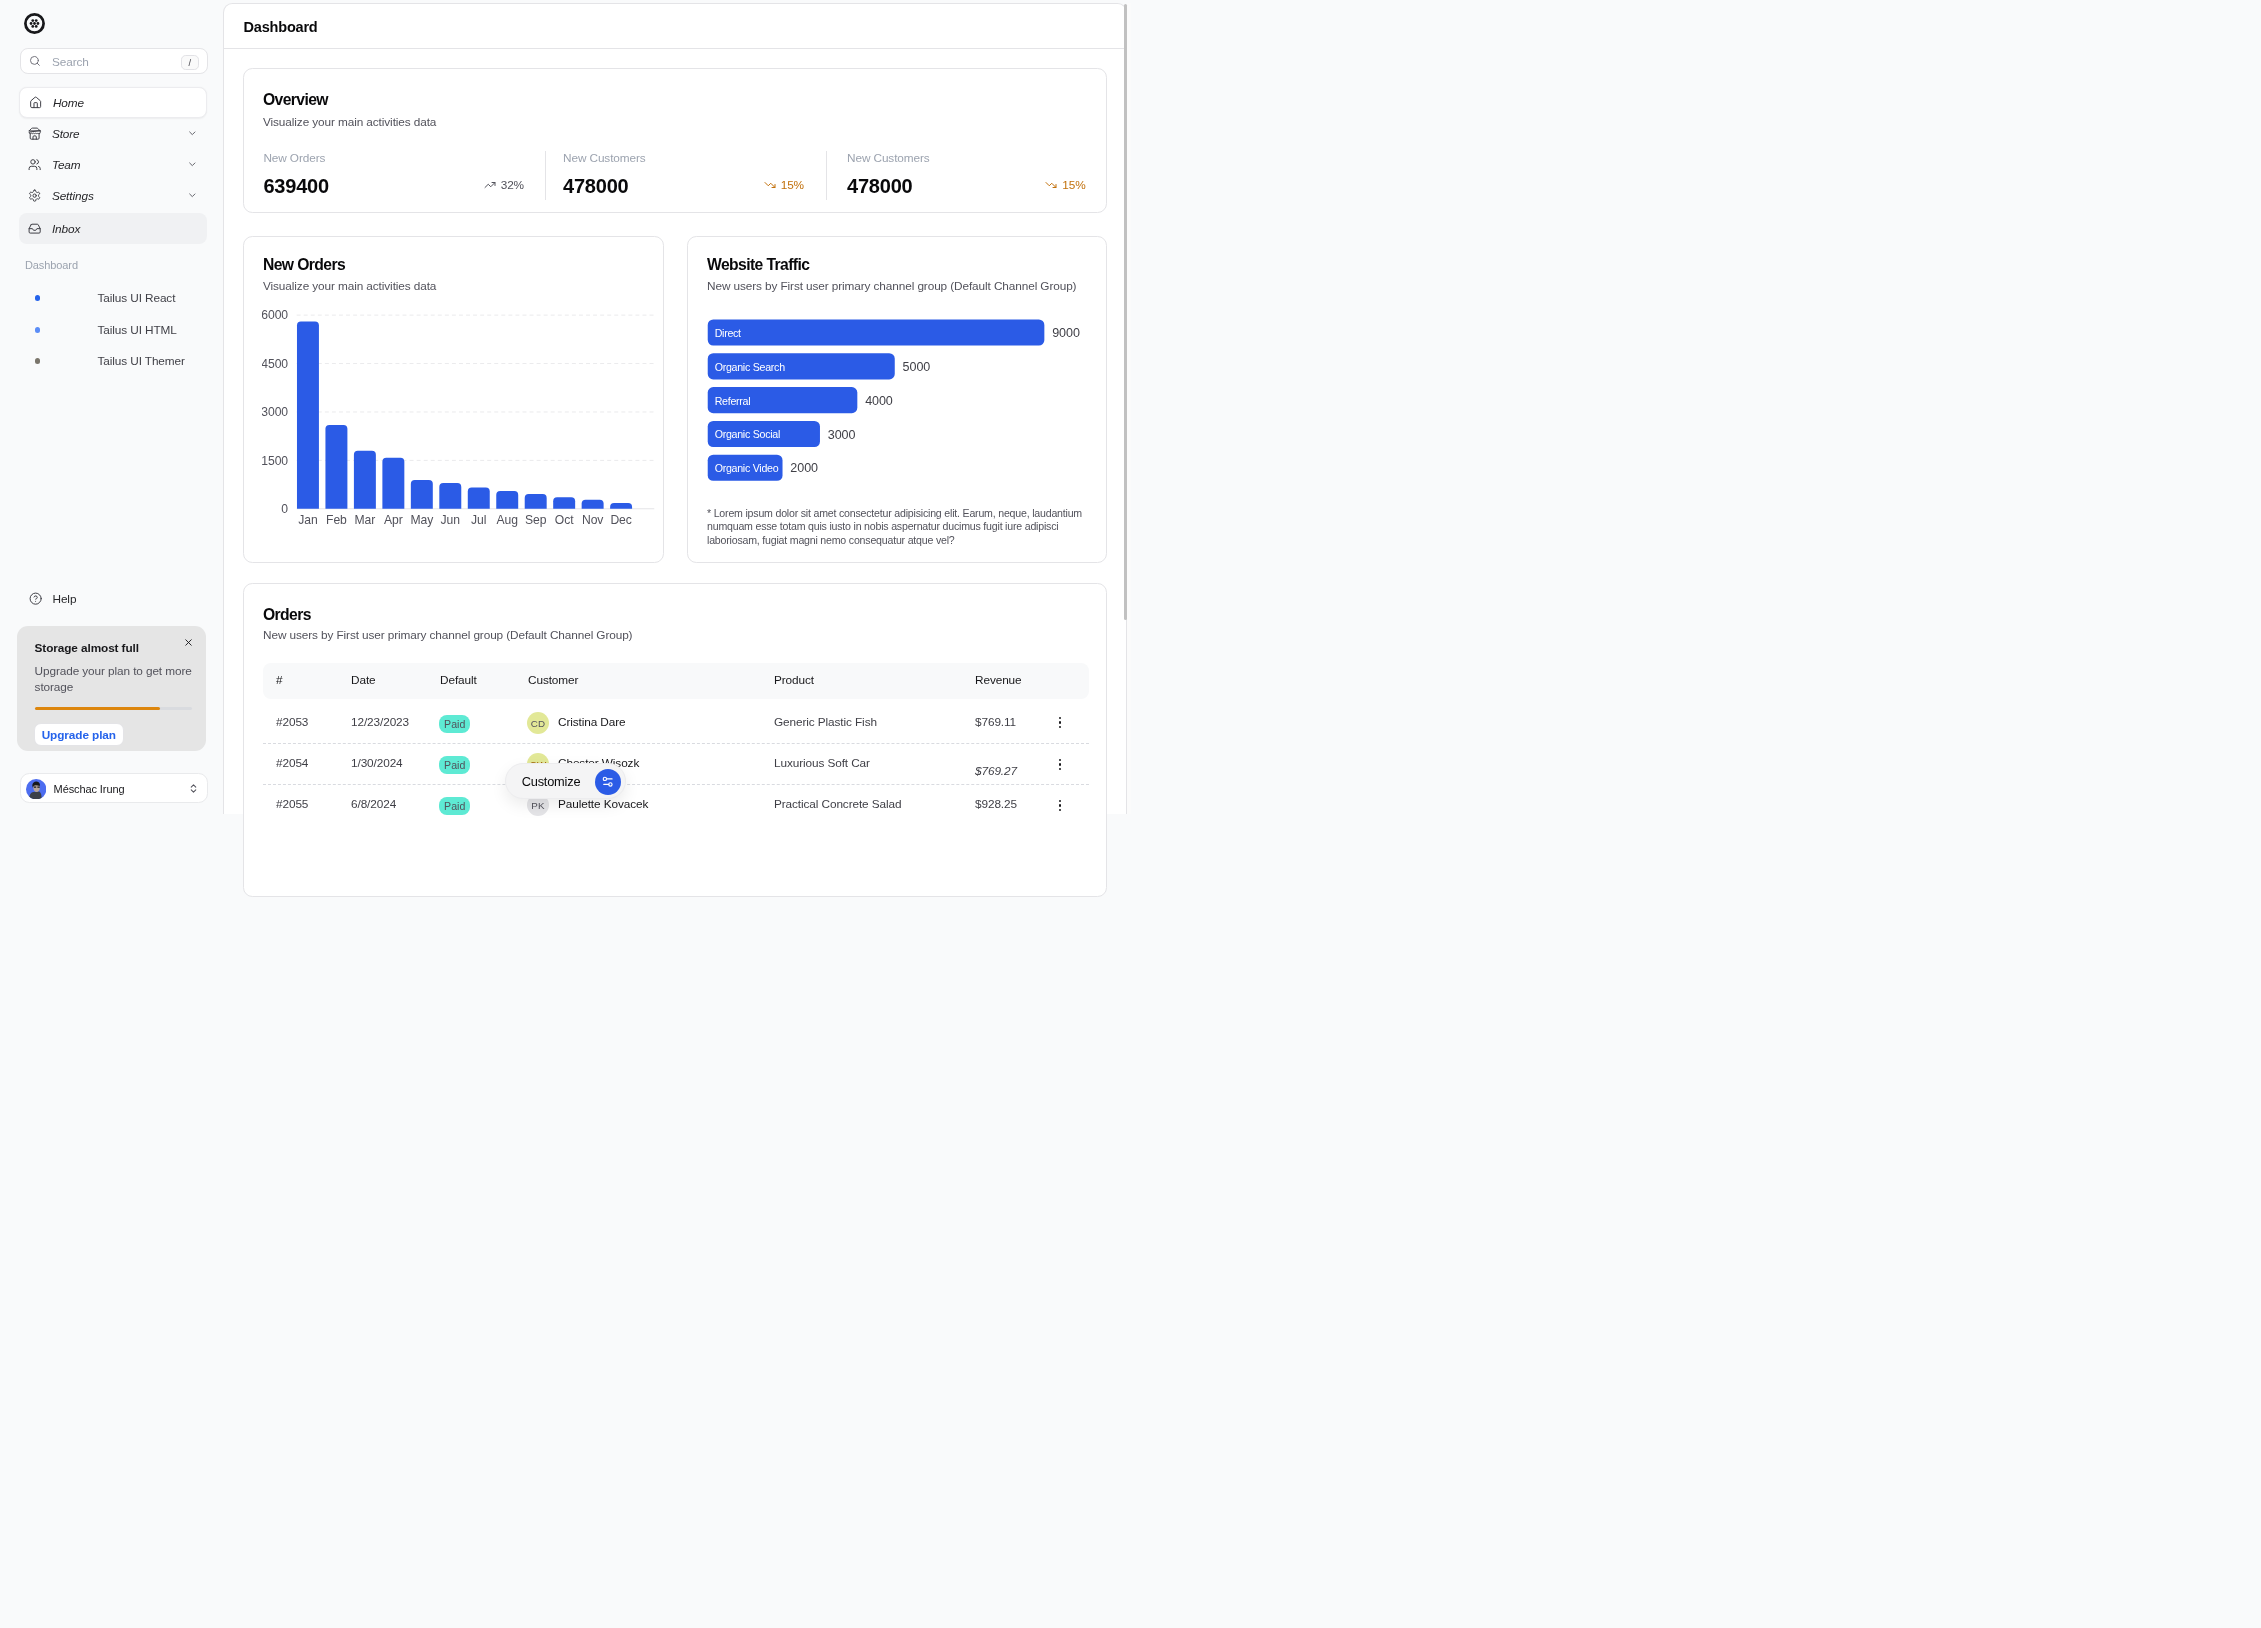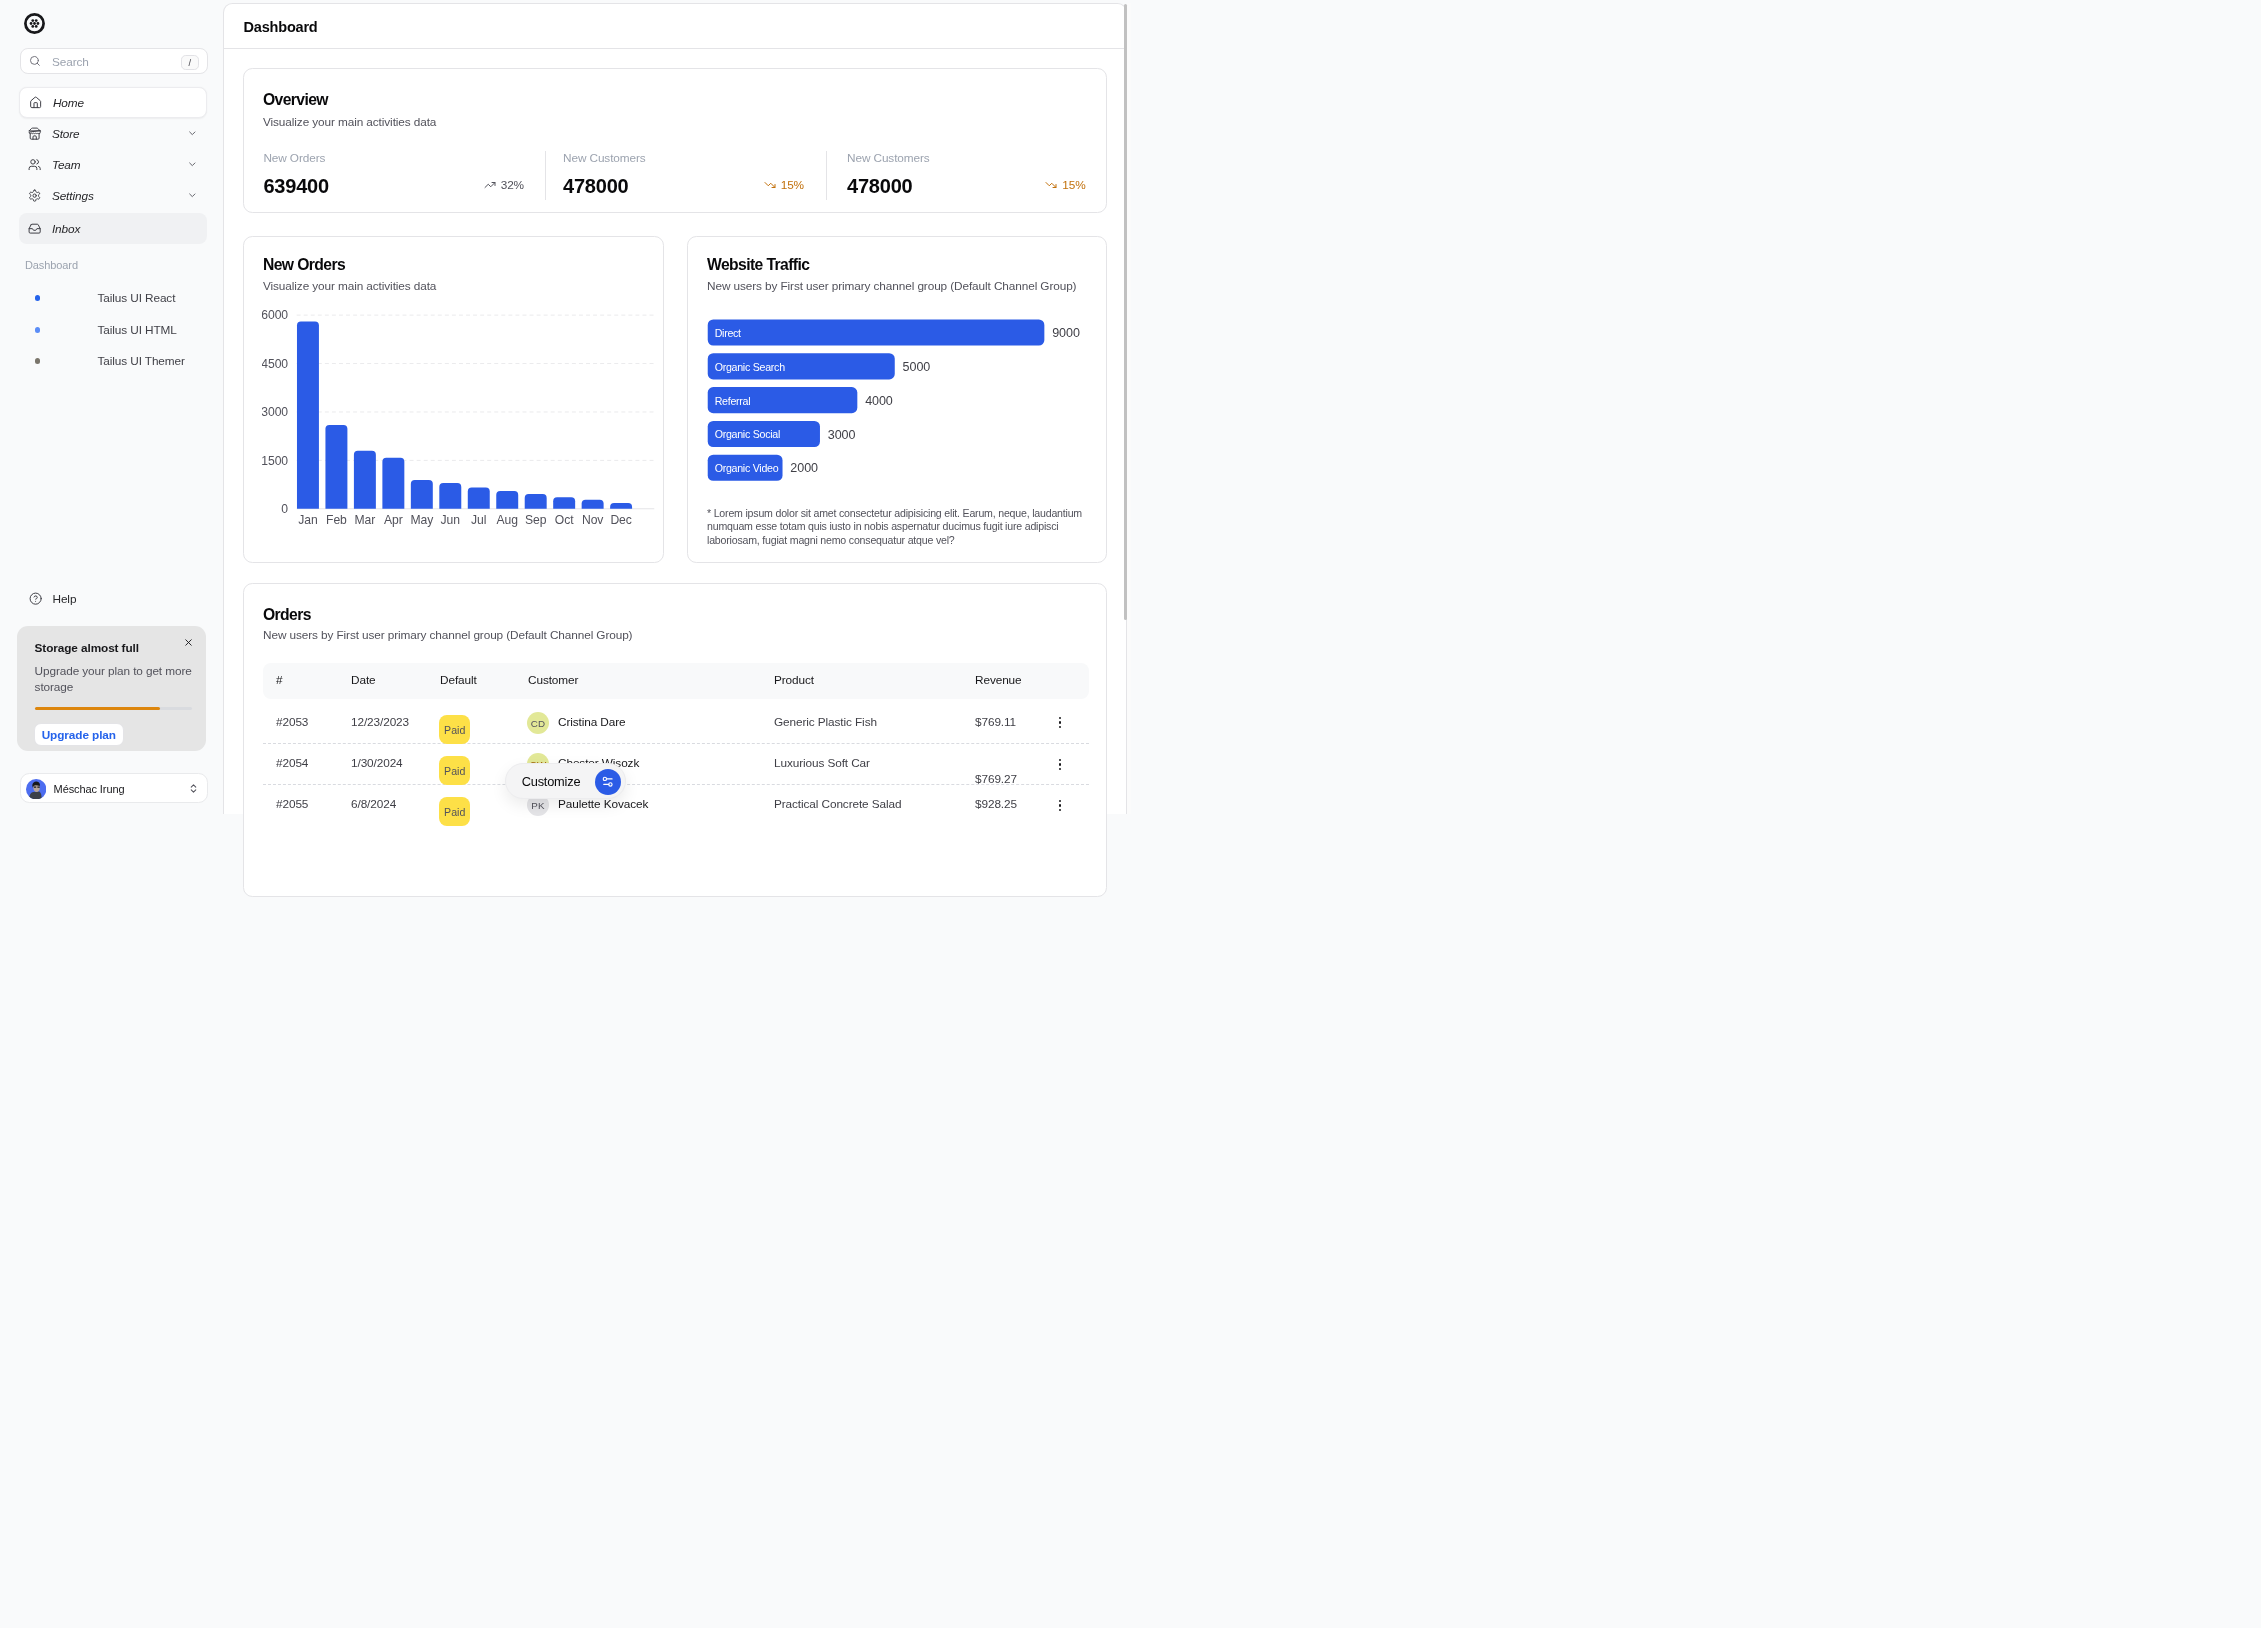--- a/index.html
+++ b/index.html
@@ -17,21 +17,21 @@
 .wsdot { width:5.2px; height:5.2px; border-radius:50%; margin-right:13.3px; }
 .wslbl { font-size:11.8px; color:#3f3f46; letter-spacing:-0.1px; }
 
 #panel { position:absolute; left:223px; top:3.1px; width:904px; height:811px; background:#fff; border:0.8px solid #e4e4e7; border-bottom:none; border-radius:9.4px 9.4px 0 0; }
 .card { position:absolute; background:#fff; border:0.8px solid #e4e4e7; border-radius:9.4px; }
 .ctitle { position:absolute; left:19px; font-size:15.7px; font-weight:700; letter-spacing:-0.6px; color:#09090b; }
 .csub { position:absolute; left:19px; font-size:11.8px; color:#52525b; letter-spacing:-0.1px; }
 .thead { font-size:11.8px; font-weight:400; color:#18181b; letter-spacing:-0.1px; }
 .tcell { font-size:11.8px; color:#3f3f46; letter-spacing:-0.1px; }
 .tname { font-size:11.8px; color:#18181b; letter-spacing:-0.1px; }
-.badge { height:29px; padding:0 5.1px; background:#fde047; border-radius:7.9px; font-size:10.6px; color:#52525b; display:inline-flex; align-items:center;text-align:center; }
+.badge { height:18px; padding:0 5.1px; background:#5eead4; border-radius:7.9px; font-size:10.6px; color:#52525b; display:inline-flex; align-items:center;text-align:center; }
 .avatar { width:22px; height:22px; border-radius:50%; font-size:9.8px; font-weight:400; color:#52525b; display:flex; align-items:center; justify-content:center; letter-spacing:0.2px; }
 .dots { display:flex; flex-direction:column; gap:2px; }
 .dots span { width:2.4px; height:2.4px; border-radius:50%; background:#18181b; }
 </style>
 </head>
 <body>
 <div id="sidebar">
 
   <svg class="abs" style="left:24px;top:13.3px" width="21" height="21" viewBox="0 0 27 27">
     <circle cx="13.5" cy="13.5" r="11.7" fill="none" stroke="#18181b" stroke-width="3.5"></circle>
@@ -292,21 +292,21 @@
       <span></span>
       <span></span>
     </div>
 
   <div class="abs tcell" style="left:32px;top:172px;">#2054</div>
   <div class="abs tcell" style="left:107px;top:172px;">1/30/2024</div>
   <div class="abs badge" style="left:195px;top:172px;">Paid</div>
   <div class="abs avatar" style="left:283px;top:169px;background:#e2e897;color:#a16207;">CW</div>
   <div class="abs tname" style="left:314px;top:172px;">Chester Wisozk</div>
   <div class="abs tcell" style="left:530px;top:172px;">Luxurious Soft Car</div>
-  <div class="abs tcell" style="left:731px;top:188px;">$769.27</div>
+  <div class="abs tcell" style="left:731px;top:180px;font-style:italic;">$769.27</div>
   <div class="abs dots" style="left:815px;top:175px;">
       <span></span>
       <span></span>
       <span></span>
     </div>
 
   <div class="abs tcell" style="left:32px;top:213px;">#2055</div>
   <div class="abs tcell" style="left:107px;top:213px;">6/8/2024</div>
   <div class="abs badge" style="left:195px;top:213px;">Paid</div>
   <div class="abs avatar" style="left:283px;top:210px;background:#e4e4e7;">PK</div>

